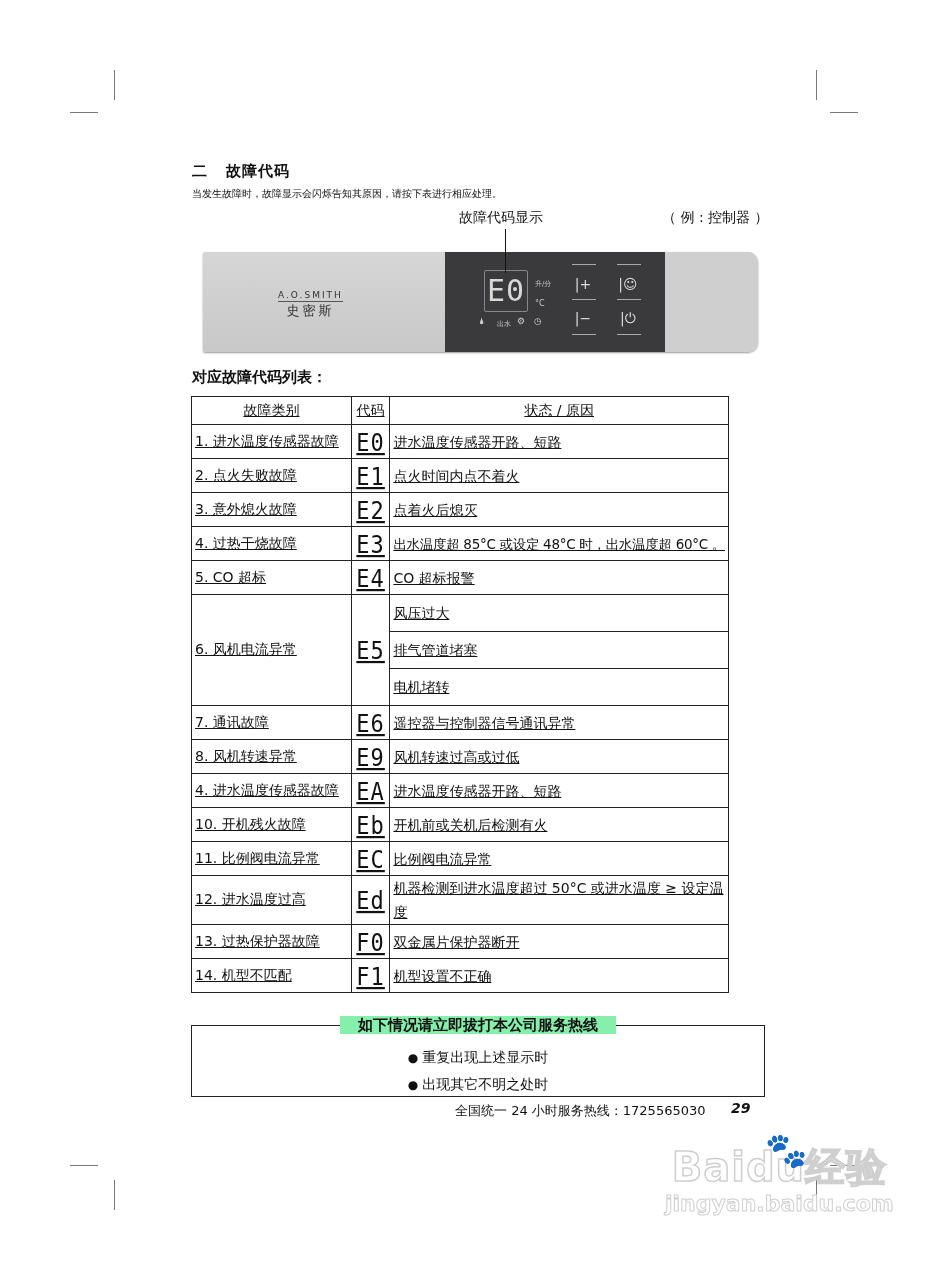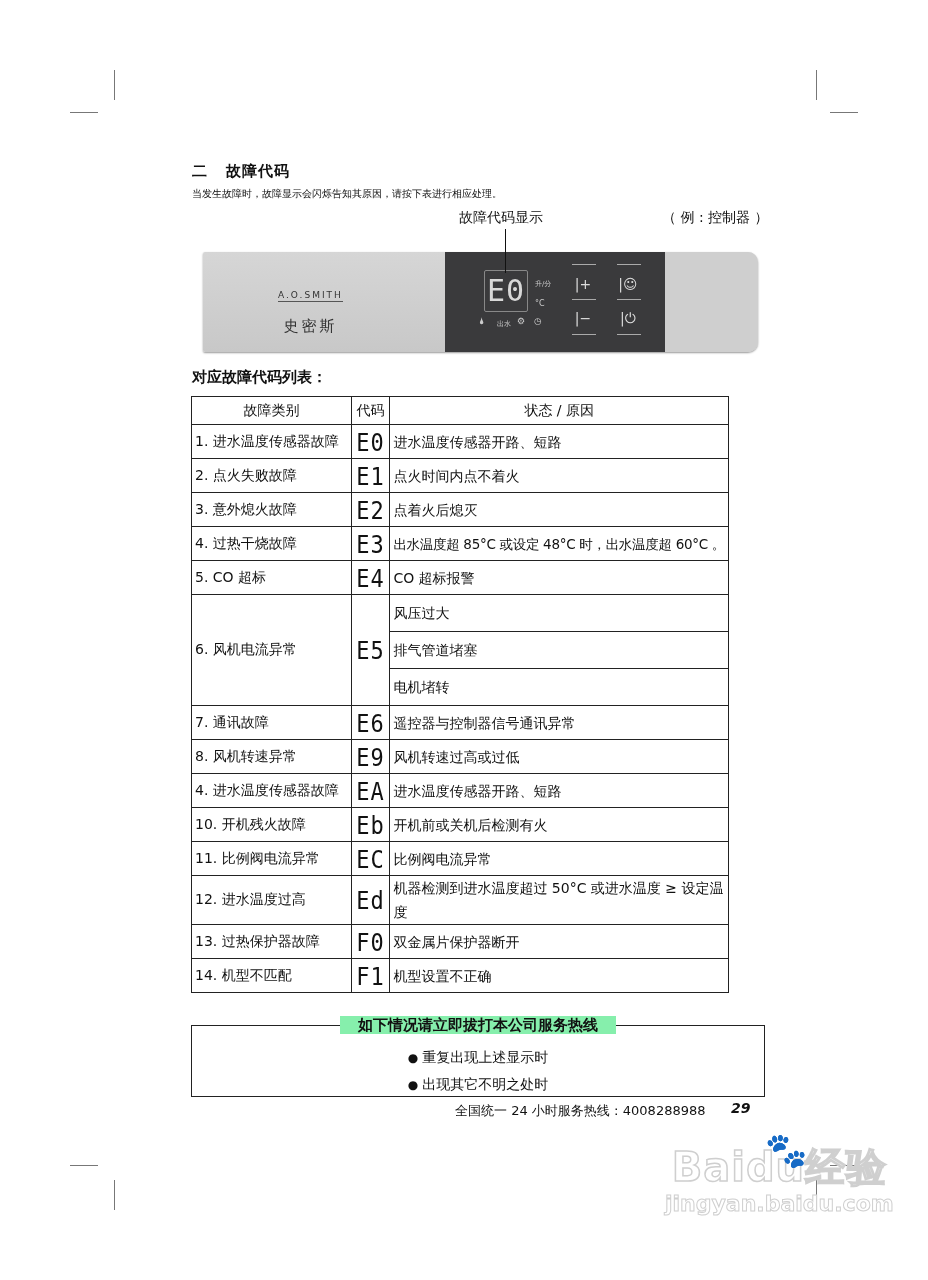--- a/index.html
+++ b/index.html
@@ -18,38 +18,38 @@
   .example-label { position: absolute; left: 662px; top: 209px; font-size: 14px; }
   .callout-line { position: absolute; left: 505px; top: 229px; width: 1px; height: 44px; background: #111; z-index: 3; }
 
   .panel {
     position: absolute; left: 203px; top: 252px; width: 555px; height: 100px;
     background: linear-gradient(#d6d6d6, #c8c8c8); border-radius: 2px 10px 10px 2px;
     box-shadow: 0 1px 2px #999;
   }
   .panel .brand { position: absolute; left: 75px; top: 38px; text-align: center; color: #333; }
   .panel .brand-en { font-size: 9px; font-weight: normal; letter-spacing: 2px; border-bottom: 1px solid #555; padding-bottom: 1px; }
-  .panel .brand-zh { font-size: 15px; letter-spacing: 3px; margin-top: 15px; }
+  .panel .brand-zh { font-size: 13px; letter-spacing: 3px; margin-top: 0; }
   .panel .screen {
     position: absolute; left: 242px; top: 0; width: 220px; height: 100px; background: #3a3a3c;
   }
   .panel .right-cap { position: absolute; left: 462px; top: 0; width: 93px; height: 100px; background: #cfcfcf; border-radius: 0 10px 10px 0; }
   .lcd {
     position: absolute; left: 39px; top: 18px; width: 42px; height: 40px; border: 1px solid #888; border-radius: 2px;
     color: #d8d8d8; font-family: "DejaVu Sans Mono", monospace; font-size: 30px; line-height: 40px; text-align: center; letter-spacing: 1px;
   }
   .screen .tiny { position: absolute; color: #ccc; font-size: 7px; }
   .screen .icon { position: absolute; color: #ccc; font-size: 9px; }
   .screen .btn { position: absolute; width: 22px; height: 20px; color: #ddd; font-size: 14px; line-height: 20px; text-align: center; }
   .screen .bar { position: absolute; height: 1px; width: 24px; background: #aaa; }
 
   .table-title { position: absolute; left: 192px; top: 368px; font-size: 15px; font-weight: bold; }
 
   table.codes {
-    position: absolute; left: 191px; top: 396px; width: 538px; border-collapse: collapse; font-size: 14px;
+    position: absolute; left: 191px; top: 396px; width: 538px; border-collapse: collapse; font-size: 14px; text-decoration: underline;
   }
   table.codes td, table.codes th { border: 1.5px solid #222; padding: 0 3px; height: 33px; }
   table.codes th { font-weight: normal; text-align: center; height: 27px; }
   table.codes td.cat { width: 160px; white-space: nowrap; }
   table.codes td.code {
     width: 34px; text-align: center; font-family: "DejaVu Sans Mono", monospace; font-size: 22px; letter-spacing: 1px;
     font-weight: normal; transform: scaleY(1.1);
   }
   table.codes td.reason { line-height: 24px; }
   table.codes td.sub { height: 36px; }
@@ -212,20 +212,20 @@
 <div class="hotline-box">
   <div class="hotline-title">
     <span>如下情况请立即拔打本公司服务热线</span>
   </div>
   <div class="bullets">
     <div><span class="bullet-dot">●</span><span>重复出现上述显示时</span></div>
     <div><span class="bullet-dot">●</span><span>出现其它不明之处时</span></div>
   </div>
 </div>
 
-<div class="footer">全国统一 24 小时服务热线：4008288988</div>
+<div class="footer">全国统一 24 小时服务热线：1725565030</div>
 <div class="page-num">29</div>
 
 <div class="watermark">
   <div class="paw">🐾</div>
   <div class="wm-main">Baidu经验</div>
   <div class="wm-url">jingyan.baidu.com</div>
 </div>
 
 </body></html>

